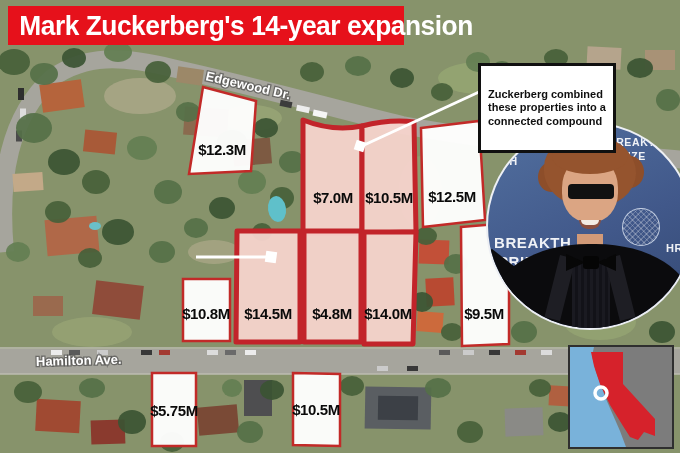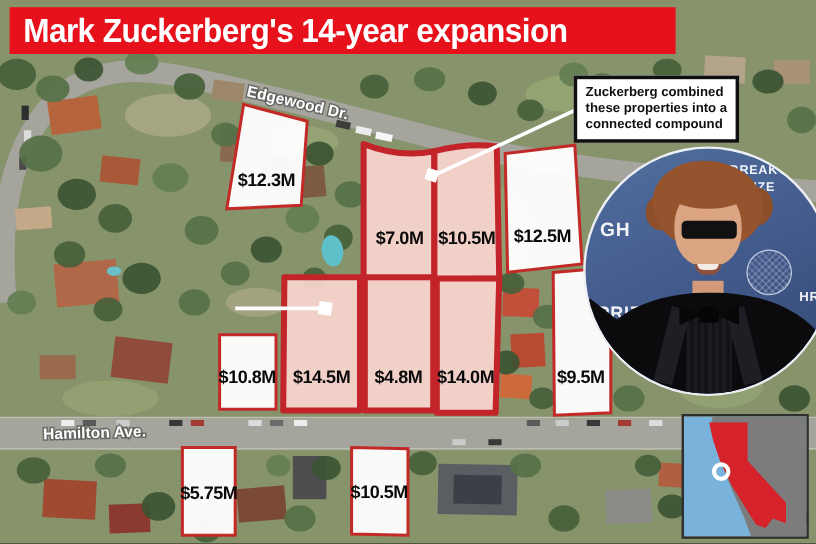--- a/index.html
+++ b/index.html
@@ -1,38 +1,38 @@
 <!DOCTYPE html>
 <html><head>
 <meta charset="utf-8">
 <style>
   html,body{margin:0;padding:0;background:#1c1c1c}
   .stage{position:relative;width:680px;height:453px;overflow:hidden;
          font-family:"Liberation Sans",sans-serif;background:#87936b}
   #map-svg{position:absolute;left:0;top:0;z-index:1}
 
   
-  .banner{position:absolute;left:8px;top:6px;width:555px;height:39px;background:#e6111b;
+  .banner{position:absolute;left:8px;top:6px;width:396px;height:39px;background:#e6111b;
           display:flex;align-items:center;z-index:7}
   .banner span{color:#fff;font-size:28px;font-weight:bold;letter-spacing:-.5px;white-space:nowrap;
                transform:scaleX(.94);transform-origin:0 50%;padding-left:12px}
 
   
   .callout{position:absolute;background:#fff;border:3px solid #101010;color:#101010;
-           font-weight:bold;font-size:11px;line-height:1.22;padding:5px 7px;z-index:6}
+           font-weight:bold;font-size:11px;line-height:1.22;padding:22px 7px;z-index:6}
   .callout.co-compound{left:478px;top:63px;width:118px}
   .callout.co-school{left:100px;top:239px;width:84px}
 
   
   .photo{position:absolute;left:486px;top:122px;width:208px;height:208px;border-radius:50%;
          overflow:hidden;border:2px solid rgba(255,255,255,.9);box-sizing:border-box;z-index:5;
          background:linear-gradient(155deg,#52709f 0%,#41588a 55%,#334870 100%)}
   .photo>div,.photo>span{position:absolute}
   .frag{color:rgba(255,255,255,.92);font-weight:bold;letter-spacing:.6px;white-space:nowrap}
-  .f0{left:12px;top:60px;font-size:16px}.f1{left:6px;top:110px;font-size:15px}
+  .f0{left:12px;top:31px;font-size:11px}.f1{left:6px;top:110px;font-size:15px}
   .f2{left:10px;top:129px;font-size:15px}.f3{left:120px;top:12px;font-size:10.5px}
   .f4{left:124px;top:26px;font-size:10.5px}.f5{left:178px;top:118px;font-size:11px}
   .medallion{left:134px;top:84px;width:36px;height:36px;border-radius:50%;
      border:1px solid rgba(230,238,250,.75);
      background:repeating-linear-gradient(45deg,rgba(255,255,255,.22) 0 1px,transparent 1px 4px),
                 repeating-linear-gradient(-45deg,rgba(255,255,255,.22) 0 1px,transparent 1px 4px)}
   .hair{left:56px;top:10px;width:92px;height:74px;background:#95542e;border-radius:46% 54% 48% 52%}
   .curl-l{left:50px;top:38px;width:26px;height:30px;background:#8d4e2a;border-radius:50%}
   .curl-r{left:128px;top:32px;width:28px;height:32px;background:#8d4e2a;border-radius:50%}
   .face{left:74px;top:32px;width:56px;height:66px;background:#dba583;border-radius:48% 48% 44% 44%}
@@ -240,20 +240,21 @@
   </svg>
 
   <div class="banner">
     <span>Mark Zuckerberg's 14-year expansion</span>
   </div>
 
   <div class="callout co-compound">Zuckerberg combined these properties into a connected compound</div>
 
   <div class="photo">
     <span class="frag f0">GH</span>
+    <span class="frag f1">BREAKTH</span>
     <span class="frag f2">PRIZE</span>
     <span class="frag f3">BREAKTHRO</span>
     <span class="frag f4">PRIZE</span>
     <span class="frag f5">HROU</span>
     <div class="medallion"></div>
     <div class="curl-l"></div>
     <div class="curl-r"></div>
     <div class="hair"></div>
     <div class="face"></div>
     <div class="fringe"></div>

